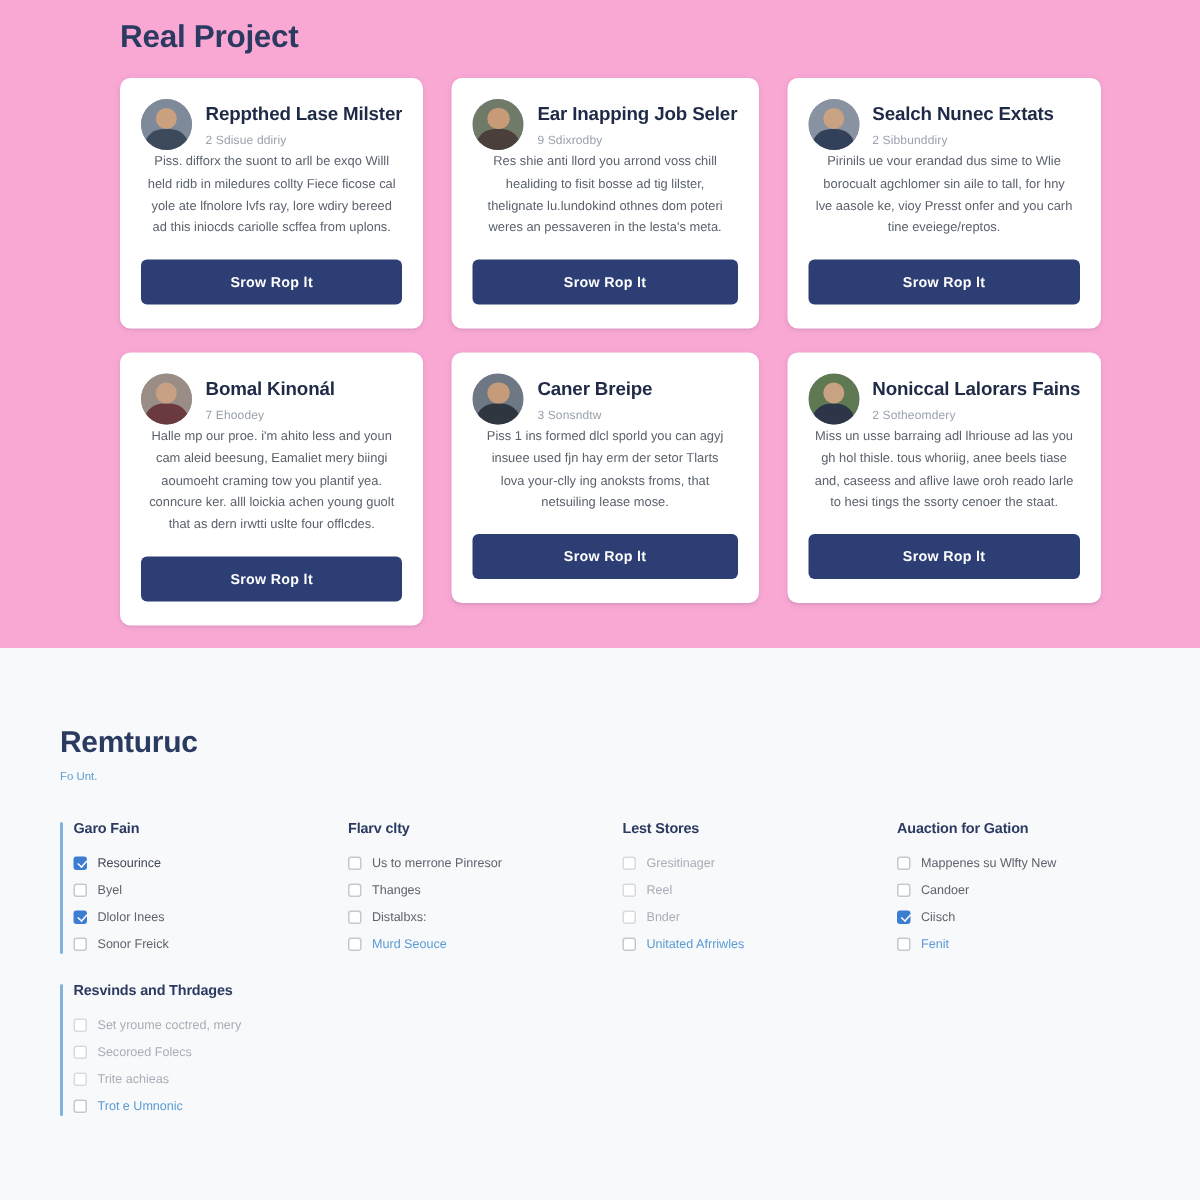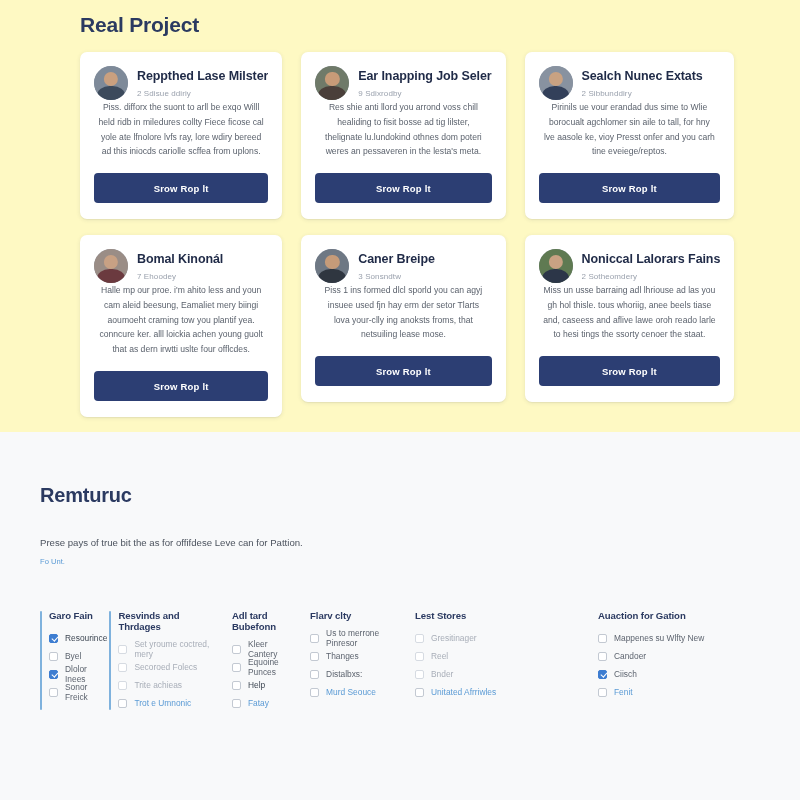--- a/index.html
+++ b/index.html
@@ -6,21 +6,21 @@
   html, body {
     width: 800px; height: 800px;
     font-family: "Liberation Sans", sans-serif;
     background: #f8f9fa;
     overflow: hidden;
   }
   .page { width: 800px; height: 800px; display: flex; flex-direction: column; }
 
   
   .cards-section {
-    background: #fef9c3;
+    background: #f9a8d4;
     padding: 0 80px;
     height: 432px;
     position: relative;
   }
   .section-title {
     font-size: 21px;
     font-weight: bold;
     color: #2b3a61;
     letter-spacing: -0.2px;
     padding-top: 13px;
@@ -108,21 +108,21 @@
     display: inline-block;
     font-size: 7.6px; color: #5b9bd5; 
     text-decoration: none; cursor: pointer;
   }
   .res-columns {
     display: grid;
     grid-template-columns: repeat(4, 1fr);
     column-gap: 12px;
     margin-top: 22px;
   }
-  .col { display: flex; gap: 2px; margin-top: 20px; }
+  .col { display: flex; flex-direction: column; gap: 17px; }
   .group { position: relative; padding-left: 9px; }
   .group.accent::before {
     content: "";
     position: absolute; left: 0; top: 1px; bottom: 2px;
     width: 2px; background: #7fb2dd; border-radius: 1px;
   }
   .group-title {
     font-size: 9.6px; font-weight: bold; color: #2b3a61;
     letter-spacing: -0.1px; margin-bottom: 8px;
   }
@@ -246,21 +246,20 @@
             </div>
           </div>
           <div class="card-body">Miss un usse barraing adl lhriouse ad las you gh hol thisle. tous whoriig, anee beels tiase and, caseess and aflive lawe oroh reado larle to hesi tings the ssorty cenoer the staat.</div>
           <button class="card-btn">Srow Rop lt</button>
         </div>
       </div>
   </section>
 
   <section class="resource-section">
     <h2 class="res-title">Remturuc</h2>
-    <p class="res-lead">Prese pays of true bit the as for offifdese Leve can for Pattion.</p>
     <a class="res-link" href="#">Fo Unt.</a>
     <div class="res-columns">
         <div class="col">
           <div class="group accent">
             <div class="group-title">Garo Fain</div>
             <label class="check-row">
               <span class="box checked"></span>
               <span class="check-label dark">Resourince</span>
             </label>
             <label class="check-row">
@@ -291,39 +290,20 @@
               <span class="check-label muted">Trite achieas</span>
             </label>
             <label class="check-row">
               <span class="box"></span>
               <span class="check-label link">Trot e Umnonic</span>
             </label>
           </div>
         </div>
         <div class="col">
           <div class="group">
-            <div class="group-title">Adl tard Bubefonn</div>
-            <label class="check-row">
-              <span class="box"></span>
-              <span class="check-label">Kleer Cantery</span>
-            </label>
-            <label class="check-row">
-              <span class="box"></span>
-              <span class="check-label">Equoine Punces</span>
-            </label>
-            <label class="check-row">
-              <span class="box"></span>
-              <span class="check-label dark">Help</span>
-            </label>
-            <label class="check-row">
-              <span class="box"></span>
-              <span class="check-label link">Fatay</span>
-            </label>
-          </div>
-          <div class="group">
             <div class="group-title">Flarv clty</div>
             <label class="check-row">
               <span class="box"></span>
               <span class="check-label">Us to merrone Pinresor</span>
             </label>
             <label class="check-row">
               <span class="box"></span>
               <span class="check-label">Thanges</span>
             </label>
             <label class="check-row">

